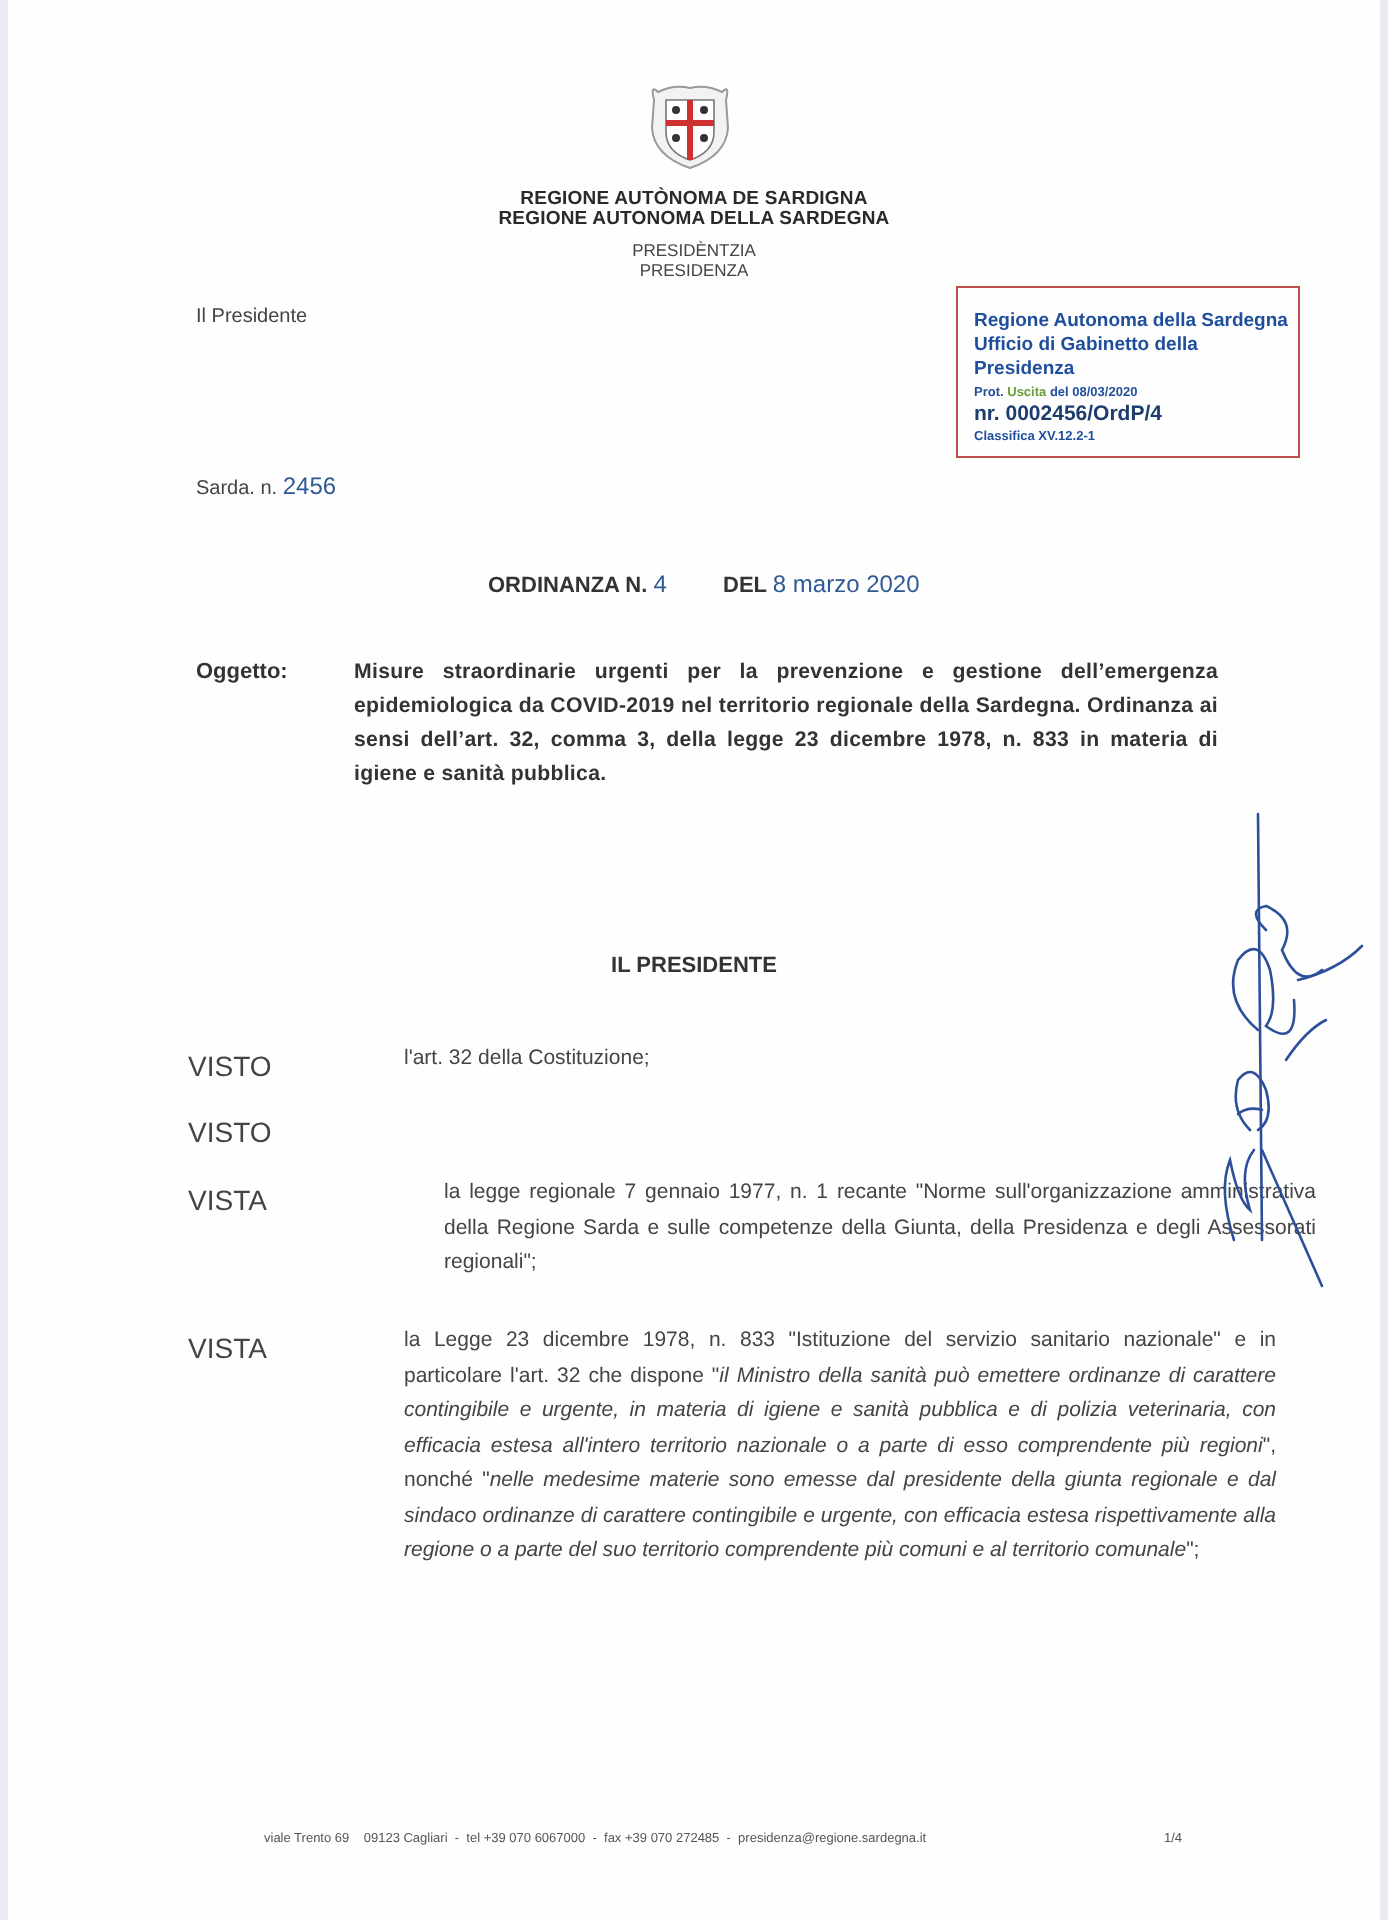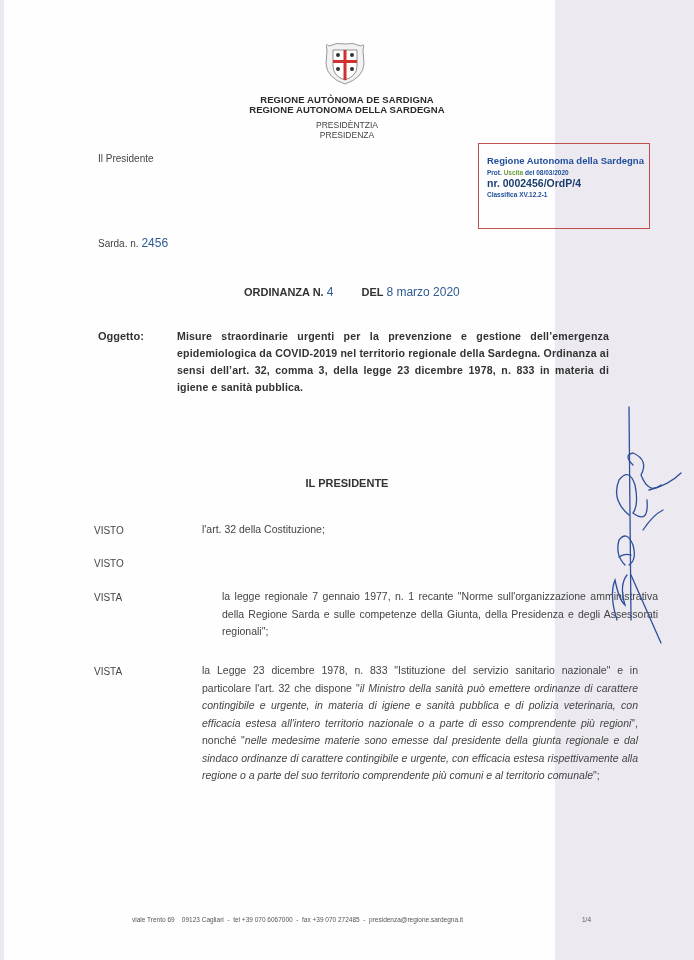--- a/index.html
+++ b/index.html
@@ -4,21 +4,21 @@
 <style>
   html, body { margin: 0; padding: 0; }
   body {
     width: 694px; height: 960px; overflow: hidden;
     background: #eceaf0;
     font-family: "Liberation Sans", sans-serif;
     color: #3a3a3a;
     position: relative;
   }
   .page {
-    position: absolute; left: 4px; top: 0; width: 551px; height: 960px;
+    position: absolute; left: 4px; top: 0; width: 686px; height: 960px;
     background: #fefefe;
   }
   .abs { position: absolute; }
   .logo { left: 319px; top: 40px; width: 44px; height: 46px; }
   .hdr1, .hdr2 {
     width: 694px; left: -4px; text-align: center;
     font-size: 9.5px; font-weight: bold; color: #2a2a2a; letter-spacing: 0.1px;
   }
   .hdr1 { top: 94px; }
   .hdr2 { top: 104px; }
@@ -52,21 +52,21 @@
 
   .ogg-label { left: 94px; top: 330px; font-size: 11px; font-weight: bold; color: #333; }
   .ogg-text {
     left: 173px; top: 328px; width: 432px;
     font-size: 10.6px; font-weight: bold; color: #333;
     line-height: 17px; text-align: justify; letter-spacing: 0.15px;
   }
 
   .ilpres2 { left: 0; width: 686px; top: 477px; text-align: center; font-size: 11px; font-weight: bold; color: #333; }
 
-  .lbl { left: 90px; font-size: 10px; color: #444; }
+  .lbl { left: 90px; font-size: 14px; color: #444; }
   .txt {
     left: 170px; width: 436px; font-size: 10.5px; color: #444;
     line-height: 17.5px; text-align: justify; padding-left: 28px;
   }
   .txt i { font-style: italic; }
 
   .footer {
     left: 128px; top: 916px; font-size: 6.5px; color: #555; white-space: pre;
   }
   .pagenum { left: 578px; top: 916px; font-size: 6.5px; color: #555; }
@@ -91,20 +91,21 @@
 
   <div class="abs hdr1">REGIONE AUTÒNOMA DE SARDIGNA</div>
   <div class="abs hdr2">REGIONE AUTONOMA DELLA SARDEGNA</div>
   <div class="abs hdr3">PRESIDÈNTZIA</div>
   <div class="abs hdr4">PRESIDENZA</div>
 
   <div class="abs ilpres">Il Presidente</div>
 
   <div class="abs stamp">
     <div class="l1">Regione Autonoma della Sardegna</div>
+    <div class="l2">Ufficio di Gabinetto della Presidenza</div>
     <div class="l3">
       <span>Prot.</span>
       <span class="uscita">Uscita</span>
       <span>del 08/03/2020</span>
     </div>
     <div class="l4">nr. 0002456/OrdP/4</div>
     <div class="l5">Classifica XV.12.2-1</div>
   </div>
 
   <div class="abs prot">

